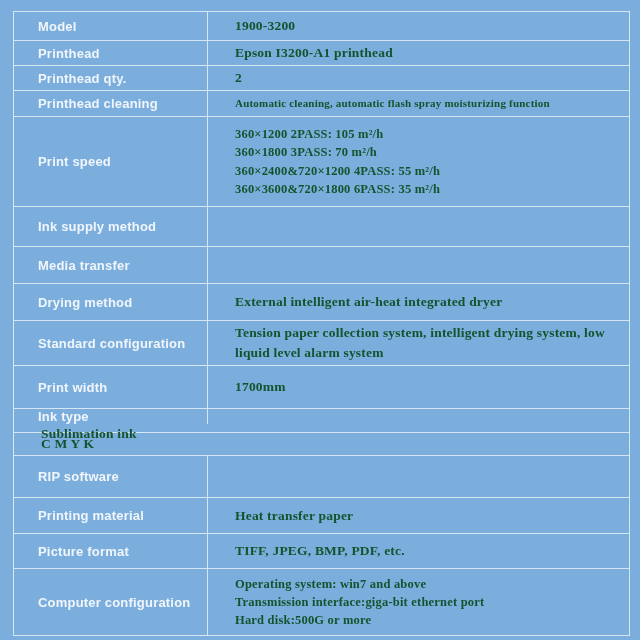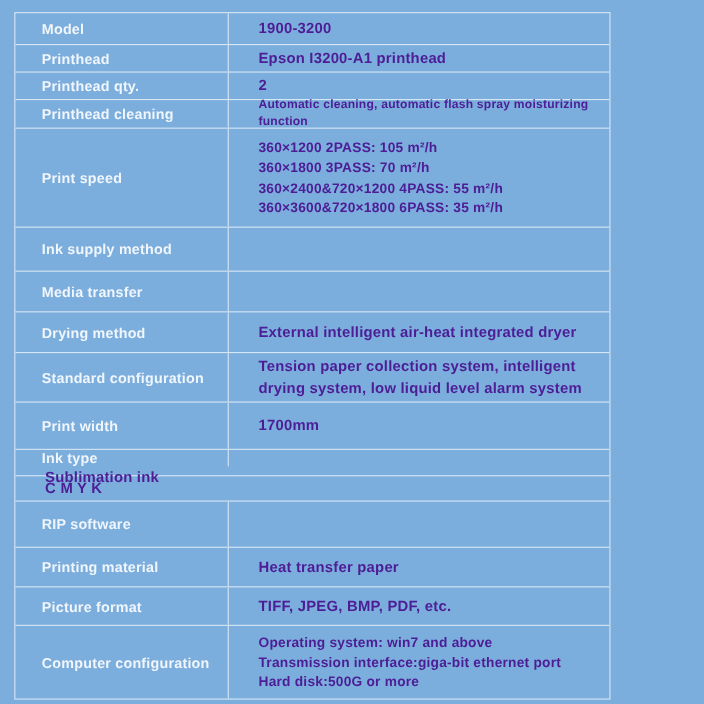--- a/index.html
+++ b/index.html
@@ -16,21 +16,21 @@
   .canvas {
     position: relative;
     width: 640px;
     height: 640px;
     background: #7caedd;
   }
   .spec-table {
     position: absolute;
     left: 13px;
     top: 11px;
-    width: 542px;
+    width: 617px;
     border: 1px solid #d6e7f4;
     box-sizing: border-box;
     display: flex;
     flex-direction: column;
   }
   .spec-row {
     display: flex;
     flex-direction: row;
     border-bottom: 1px solid #d6e7f4;
     box-sizing: border-box;
@@ -52,26 +52,27 @@
     font-weight: bold;
     letter-spacing: 0.2px;
   }
   .cell-value {
     flex: 1;
     box-sizing: border-box;
     display: flex;
     align-items: center;
     padding-left: 27px;
     padding-right: 10px;
-    color: #4c1d95;
+    color: #14532d;
     font-size: 13.5px;
     font-weight: bold;
     letter-spacing: 0.2px;
     white-space: pre-line;
     line-height: 1.45;
+    font-family: Liberation Serif, serif;
   }
 </style>
 </head>
 <body>
 
 <div class="canvas">
   <div class="spec-table" id="spec-table">
       <div class="spec-row" style="height: 29px;">
         <div class="cell-label">Model</div>
         <div class="cell-value">1900-3200</div>

